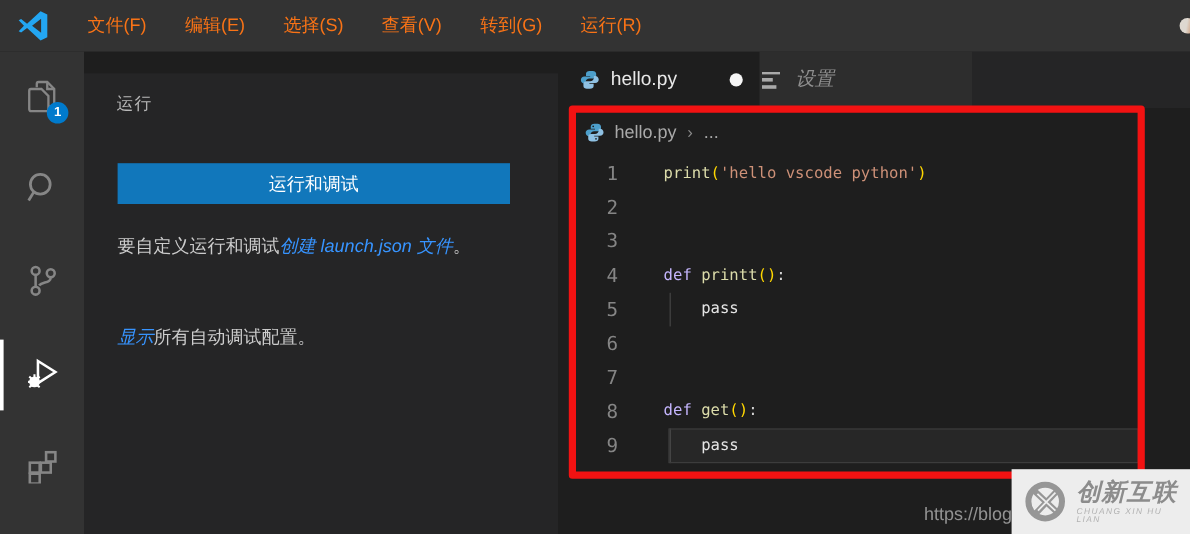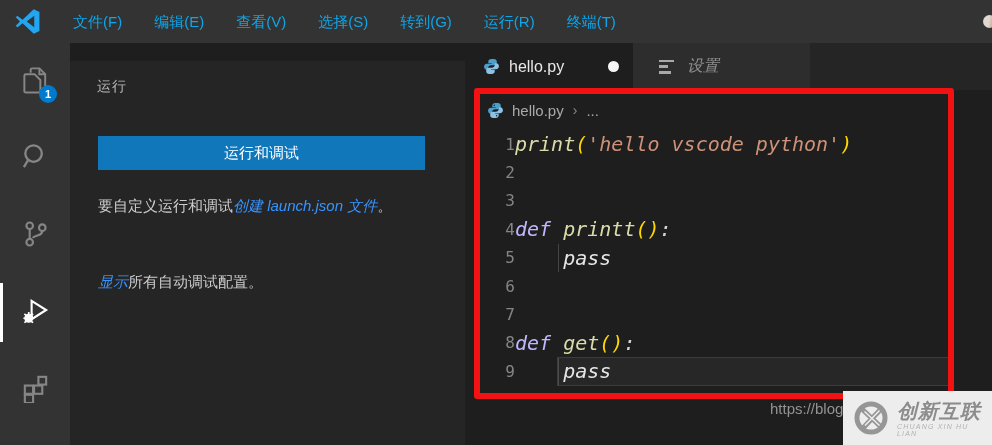--- a/index.html
+++ b/index.html
@@ -3,21 +3,21 @@
 <meta charset="utf-8">
 <style>
   * { margin:0; padding:0; box-sizing:border-box; }
   html,body { width:992px; height:445px; overflow:hidden; }
   body { position:relative; background:#1e1e1e; font-family:"Liberation Sans",sans-serif; color:#cccccc; }
 
   
   .menubar { position:absolute; top:0; left:0; width:992px; height:43px; background:#333333; display:flex; align-items:center; z-index:6; }
   .vscode-logo { width:27px; height:27px; margin:0 16px 0 14px; flex:0 0 auto; }
   .menu-items { display:flex; align-items:center; height:100%; }
-  .menu-item { padding:0 16px; font-size:15px; color:#0ea5e9; line-height:43px; cursor:default; }
+  .menu-item { padding:0 16px; font-size:15px; color:#f97316; line-height:43px; cursor:default; }
   .menubar-dot { position:absolute; right:-4px; top:15px; width:13px; height:13px; border-radius:50%; background:linear-gradient(100deg,#ded8d0 45%,#c9804f); }
 
   
   .activitybar { position:absolute; top:43px; left:0; width:70px; height:402px; background:#333333; z-index:5; }
   .activity-item { position:relative; height:77px; display:flex; align-items:center; justify-content:center; color:#868686; }
   .activity-item.active { color:#ffffff; }
   .activity-item.active::before { content:""; position:absolute; left:0; top:9px; bottom:9px; width:3px; background:#ffffff; }
   .activity-item svg { width:31px; height:31px; }
   .activity-badge { position:absolute; right:13px; bottom:17px; min-width:18px; height:18px; border-radius:50%; background:#007acc; color:#ffffff; font-size:11px; line-height:18px; text-align:center; font-weight:bold; }
 
@@ -28,73 +28,72 @@
   .sidebar-para { position:absolute; left:28px; width:345px; font-size:15px; line-height:25px; color:#cccccc; }
   .para-1 { top:132px; }
   .para-2 { top:208px; }
   .sb-link { color:#3794ff; cursor:pointer;font-style:italic; }
 
   
   .editor { position:absolute; top:43px; left:465px; width:527px; height:402px; background:#1e1e1e; }
   .tabbar { display:flex; height:47px; background:#252526; }
   .tab { display:flex; align-items:center; height:47px; font-size:16px; cursor:pointer; }
   .tab-active { width:168px; background:#1e1e1e; color:#e8e8e8; padding:0 14px 0 18px; }
-  .tab-preview { width:177px; background:#2d2d2d; color:#8f8f8f; font-style:italic; padding-left:26px; }
+  .tab-preview { width:177px; background:#2d2d2d; color:#8f8f8f; font-style:italic; padding-left:2px; }
   .tab-icon { width:17px; height:17px; margin-right:9px; flex:0 0 auto; }
   .dirty-dot { margin-left:auto; width:11px; height:11px; border-radius:50%; background:#f6f6f6; }
   .settings-glyph { width:17px; height:14px; margin-right:11px; display:flex; flex-direction:column; justify-content:space-between; }
   .settings-glyph i { display:block; height:2.5px; background:#a9a9a9; }
   .settings-glyph i:nth-child(1){ width:15px; }
   .settings-glyph i:nth-child(2){ width:9px; }
   .settings-glyph i:nth-child(3){ width:12px; }
 
   .breadcrumb { display:flex; align-items:center; height:40px; padding-left:22px; font-size:15px; color:#a9a9a9; }
   .breadcrumb .tab-icon { margin-right:8px; }
   .bc-sep { margin:0 9px; font-size:14px; color:#8a8a8a; }
 
   .code { position:absolute; top:87px; left:0; right:0; font-family:"DejaVu Sans Mono","Liberation Mono",monospace; }
   .code-line { position:relative; display:flex; height:28.4px; align-items:center; }
   .gutter { width:50px; flex:0 0 auto; text-align:right; font-size:16px; color:#858585; }
-  .line-content { position:relative; font-size:20px; white-space:pre; z-index:2;font-style:italic; }
+  .line-content { position:relative; margin-left:38px; font-size:13px; white-space:pre; z-index:2; }
   .indent-guide { position:absolute; left:93px; top:0; bottom:0; width:1px; background:#454545; }
   .current-line-bg { position:absolute; left:92px; width:392px; top:0; bottom:0; background:rgba(255,255,255,0.045); border:1px solid #3c3c3c; z-index:1; }
   .tk-kw  { color:#c4b5fd; }
   .tk-fn  { color:#dcdcaa; }
   .tk-str { color:#ce9178; }
   .tk-br  { color:#ffd700; }
   .tk-ctl { color:#e5e5e5; }
   .tk-pn  { color:#d4d4d4; }
   .tk-pl  { color:#d4d4d4; }
 
   
   .red-box { position:absolute; left:474px; top:88px; width:480px; height:311px; border:6px solid #f21212; border-radius:3px; z-index:4; pointer-events:none; }
 
   
-  .wm-url { position:absolute; left:770px; top:400px; font-size:15px; color:#939393; z-index:7; }
+  .wm-url { position:absolute; left:770px; top:420px; font-size:15px; color:#939393; z-index:7; }
   .wm-box { position:absolute; left:843px; top:391px; width:149px; height:54px; background:#ededed; display:flex; align-items:center; z-index:8; }
   .wm-logo { width:40px; height:40px; margin:0 6px 0 8px; flex:0 0 auto; }
   .wm-texts { display:flex; flex-direction:column;font-style:italic; }
   .wm-brand { font-size:20px; font-weight:bold; color:#8c8c8c; letter-spacing:1px; line-height:22px; }
   .wm-sub { font-size:7px; color:#b2b2b2; letter-spacing:1.2px; margin-top:1px; }
 </style>
 </head>
 <body>
 
 <div class="menubar">
   <svg class="vscode-logo" viewBox="0 0 24 24">
     <path fill="#23a6f2" d="M17.6 1.2 7.6 10.4 3.2 7 1.4 7.9l3.9 4.1-3.9 4.1 1.8.9 4.4-3.4 10 9.2 5-2.4V3.6l-5-2.4zm.4 5.6v10.4L11.3 12 18 6.8z"></path>
   </svg>
   <div class="menu-items">
       <div class="menu-item">文件(F)</div>
       <div class="menu-item">编辑(E)</div>
+      <div class="menu-item">选择(S)</div>
       <div class="menu-item">查看(V)</div>
-      <div class="menu-item">选择(S)</div>
       <div class="menu-item">转到(G)</div>
       <div class="menu-item">运行(R)</div>
-      <div class="menu-item">终端(T)</div>
     </div>
   <div class="menubar-dot"></div>
 </div>
 
 <div class="activitybar">
     <div class="activity-item">
       <span><svg viewBox="0 0 32 32" fill="none" stroke="currentColor" stroke-width="2">
           <path d="M11 9 V6 a1.5 1.5 0 0 1 1.5-1.5 H20 l6 6 V24 a1.5 1.5 0 0 1-1.5 1.5 h-3.5"></path>
           <path d="M20 4.5 V10.5 H26"></path>
           <path d="M6 10.5 H15 l6 6 V28 a1.5 1.5 0 0 1-1.5 1.5 H6 a1.5 1.5 0 0 1-1.5-1.5 V12 a1.5 1.5 0 0 1 1.5-1.5 z"></path>

